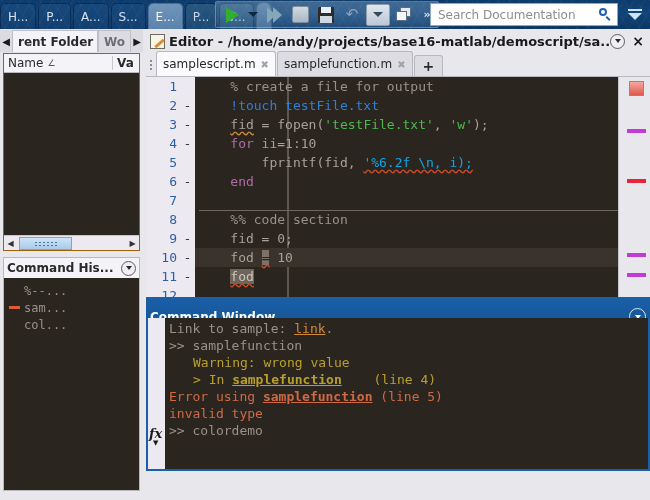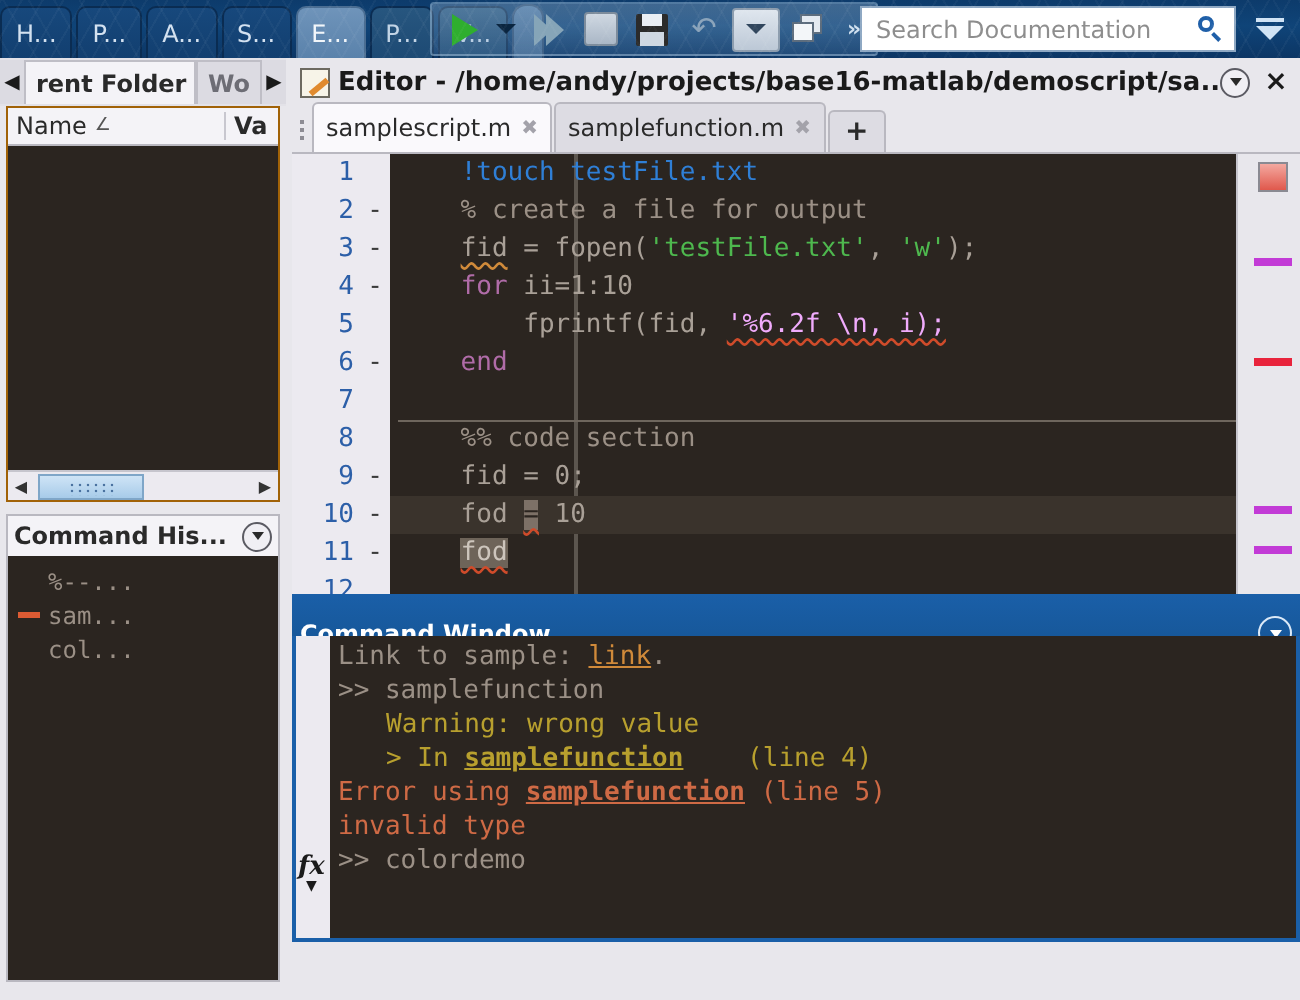--- a/index.html
+++ b/index.html
@@ -214,21 +214,21 @@
   .vruler{position:absolute;left:92px;top:0;bottom:0;width:2px;background:#5c564f;}
   .codeline{height:19px;line-height:19px;white-space:pre;padding-left:4px;position:relative;}
   .codeline.hl{background:#3a332c;}
 
   .c-comment{color:#9b9086;}
   .c-section{color:#9b9086;}
   .c-syscmd{color:#2f7fd6;}
   .c-plain{color:#a9a097;}
   .c-string{color:#4eb84e;}
   .c-kw{color:#b06ca8;}
-  .c-badstr{color:#f0abfc;text-align:center;}
+  .c-badstr{color:#0ea5e9;text-align:center;}
   .c-sel{background:#6e6459;color:#cdc5bc;}
   .c-cursorblk{background:#7d7167;color:#2b2520;}
   .squig{
     text-decoration:underline;
     text-decoration-style:wavy;
     text-decoration-color:#cf4b2a;
     text-underline-offset:2px;
   }
   .squig-o{
     text-decoration:underline;
@@ -482,23 +482,23 @@
         <div class="bk"></div>
         <div class="bk">-</div>
         <div class="bk">-</div>
         <div class="bk">-</div>
         <div class="bk"></div>
       </div>
 
       <div class="codearea">
         <div class="vruler"></div>
 
+        <div class="codeline"><span class="c-comment">    % create a file for output</span></div>
+
         <div class="codeline"><span class="c-plain">    </span><span class="c-syscmd">!touch testFile.txt</span></div>
-
-        <div class="codeline"><span class="c-comment">    % create a file for output</span></div>
 
         <div class="codeline"><span class="c-plain">    </span><span class="c-plain squig-o">fid</span><span class="c-plain"> = fopen(</span><span class="c-string">'testFile.txt'</span><span class="c-plain">, </span><span class="c-string">'w'</span><span class="c-plain">);</span></div>
 
         <div class="codeline"><span class="c-plain">    </span><span class="c-kw">for</span><span class="c-plain"> ii=1:10</span></div>
 
         <div class="codeline"><span class="c-plain">        fprintf(fid, </span><span class="c-badstr squig">'%6.2f \n, i);</span></div>
 
         <div class="codeline"><span class="c-kw">    end</span></div>
 
         <div class="codeline"></div>

